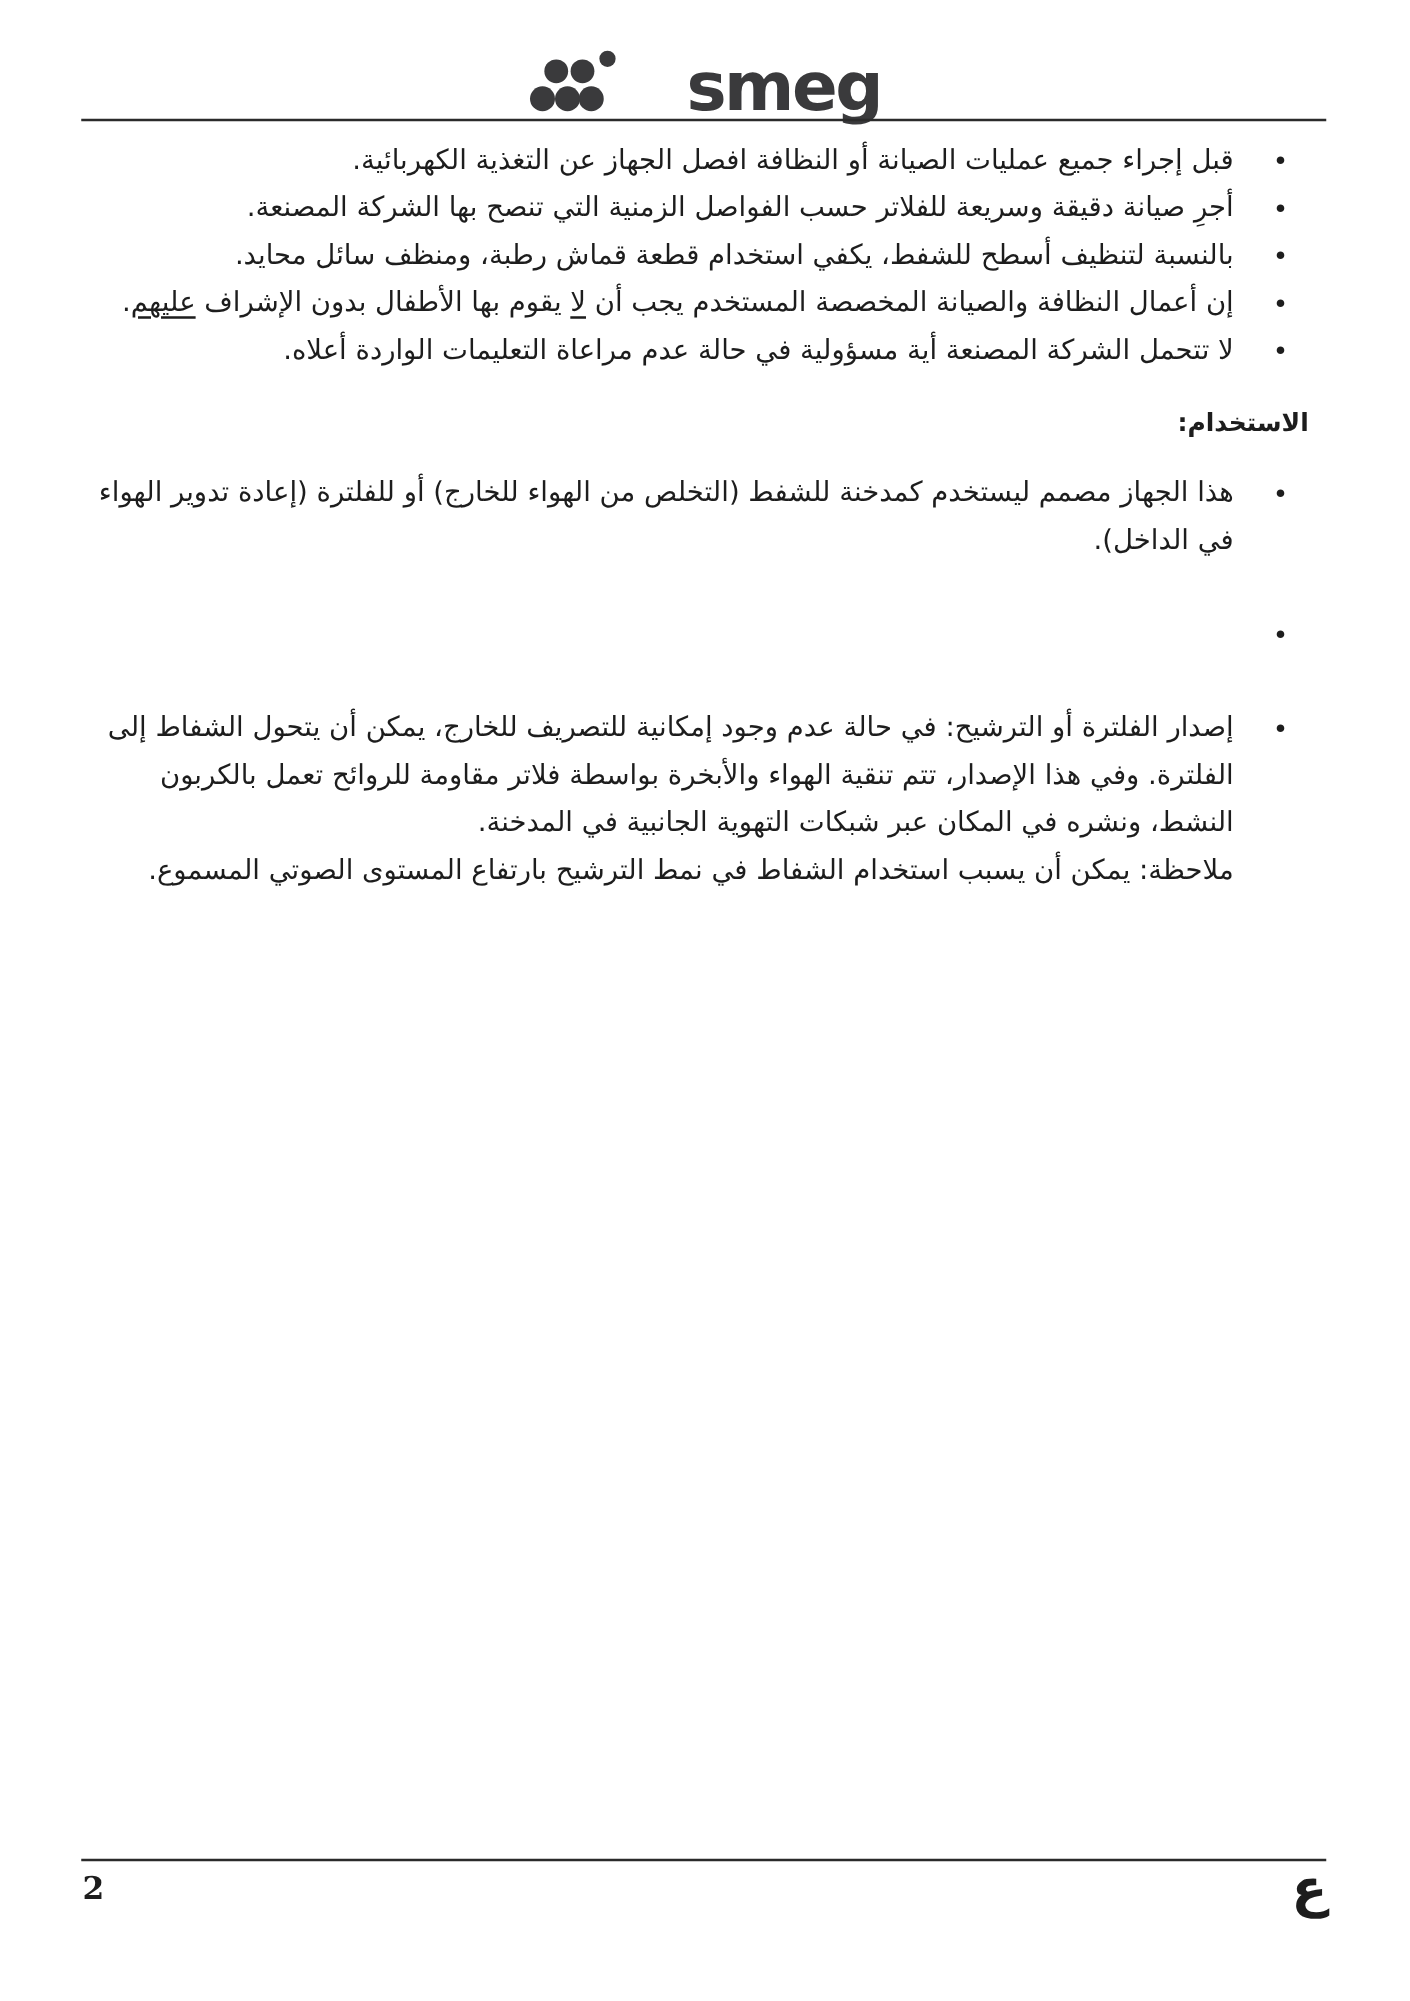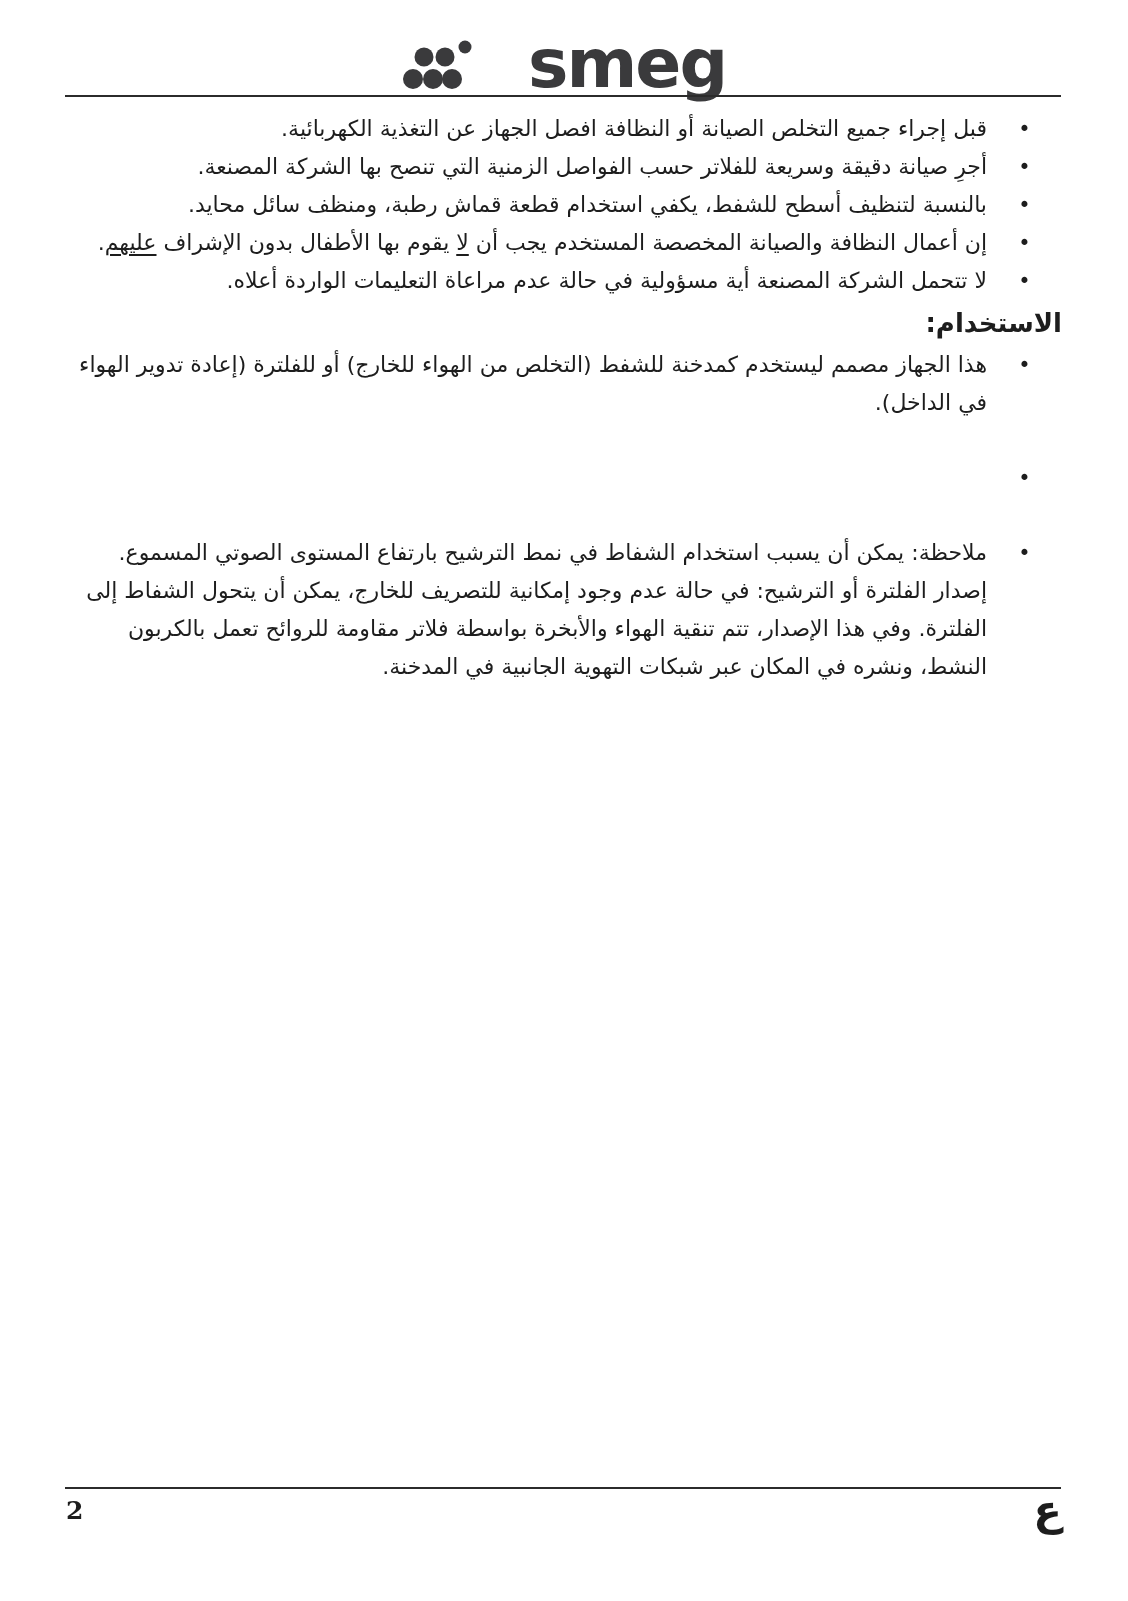--- a/index.html
+++ b/index.html
@@ -14,21 +14,21 @@
     overflow:hidden;
   }
   
   .logo-wrap{
     position:absolute;top:34px;left:0;width:100%;
     display:flex;justify-content:center;align-items:flex-end;gap:6px;
   }
   .logo-dots{display:block;}
   .logo-dots circle{fill:var(--logo);}
   .logo-text{
-    font-size:68px;font-weight:bold;letter-spacing:-2px;
+    font-size:54px;font-weight:bold;letter-spacing:-2px;
     line-height:0.82;color:var(--logo);
     font-family:"DejaVu Sans", sans-serif;
     margin-left:40px;
   }
   .rule{
     position:absolute;left:65px;width:996px;height:2px;background:var(--rule);
   }
   .rule-top{top:95px;}
   .rule-bottom{top:1487px;}
 
@@ -39,21 +39,21 @@
     font-size:22px;line-height:38px;
   }
   .li{display:flex;}
   .li .mk{
     flex:0 0 75px;text-align:center;font-size:21px;line-height:38px;
   }
   .li .tx{flex:1 1 auto;min-width:0;}
   .bold-li .tx{font-weight:normal;}
   .gap{margin-top:37px;}
   h2.usage{
-    margin:0;font-size:26px;font-weight:bold;line-height:46px;color:var(--text);
+    margin:15px;font-size:20px;font-weight:bold;line-height:46px;color:var(--text);
   }
   .u{
     text-decoration:underline;
     text-underline-offset:4px;
     text-decoration-thickness:1.5px;
     text-align:center;
   }
   .note{margin:0;}
 
   
@@ -85,21 +85,21 @@
     </svg>
     <span class="logo-text">smeg</span>
   </div>
   <div class="rule rule-top"></div>
 </header>
 
 <main class="content">
 
   <div class="li">
     <span class="mk">•</span>
-    <div class="tx">قبل إجراء جميع التخلص الصيانة أو النظافة افصل الجهاز عن التغذية الكهربائية.</div>
+    <div class="tx">قبل إجراء جميع عمليات الصيانة أو النظافة افصل الجهاز عن التغذية الكهربائية.</div>
   </div>
 
   <div class="li">
     <span class="mk">•</span>
     <div class="tx">أجرِ صيانة دقيقة وسريعة للفلاتر حسب الفواصل الزمنية التي تنصح بها الشركة المصنعة.</div>
   </div>
 
   <div class="li">
     <span class="mk">•</span>
     <div class="tx">بالنسبة لتنظيف أسطح للشفط، يكفي استخدام قطعة قماش رطبة، ومنظف سائل محايد.</div>
@@ -124,22 +124,22 @@
 
   <div class="li gap">
     <span class="mk">•</span>
     <div class="tx">
     </div>
   </div>
 
   <div class="li gap">
     <span class="mk">•</span>
     <div class="tx">
+      <p class="note">إصدار الفلترة أو الترشيح: في حالة عدم وجود إمكانية للتصريف للخارج، يمكن أن يتحول الشفاط إلى الفلترة. وفي هذا الإصدار، تتم تنقية الهواء والأبخرة بواسطة فلاتر مقاومة للروائح تعمل بالكربون النشط، ونشره في المكان عبر شبكات التهوية الجانبية في المدخنة.</p>
       <p class="note">ملاحظة: يمكن أن يسبب استخدام الشفاط في نمط الترشيح بارتفاع المستوى الصوتي المسموع.</p>
-      <p class="note">إصدار الفلترة أو الترشيح: في حالة عدم وجود إمكانية للتصريف للخارج، يمكن أن يتحول الشفاط إلى الفلترة. وفي هذا الإصدار، تتم تنقية الهواء والأبخرة بواسطة فلاتر مقاومة للروائح تعمل بالكربون النشط، ونشره في المكان عبر شبكات التهوية الجانبية في المدخنة.</p>
     </div>
   </div>
 
 </main>
 
 <footer>
   <div class="rule rule-bottom"></div>
   <div class="footer-row">
     <span class="pagenum">2</span>
     <span class="lang">ع</span>

